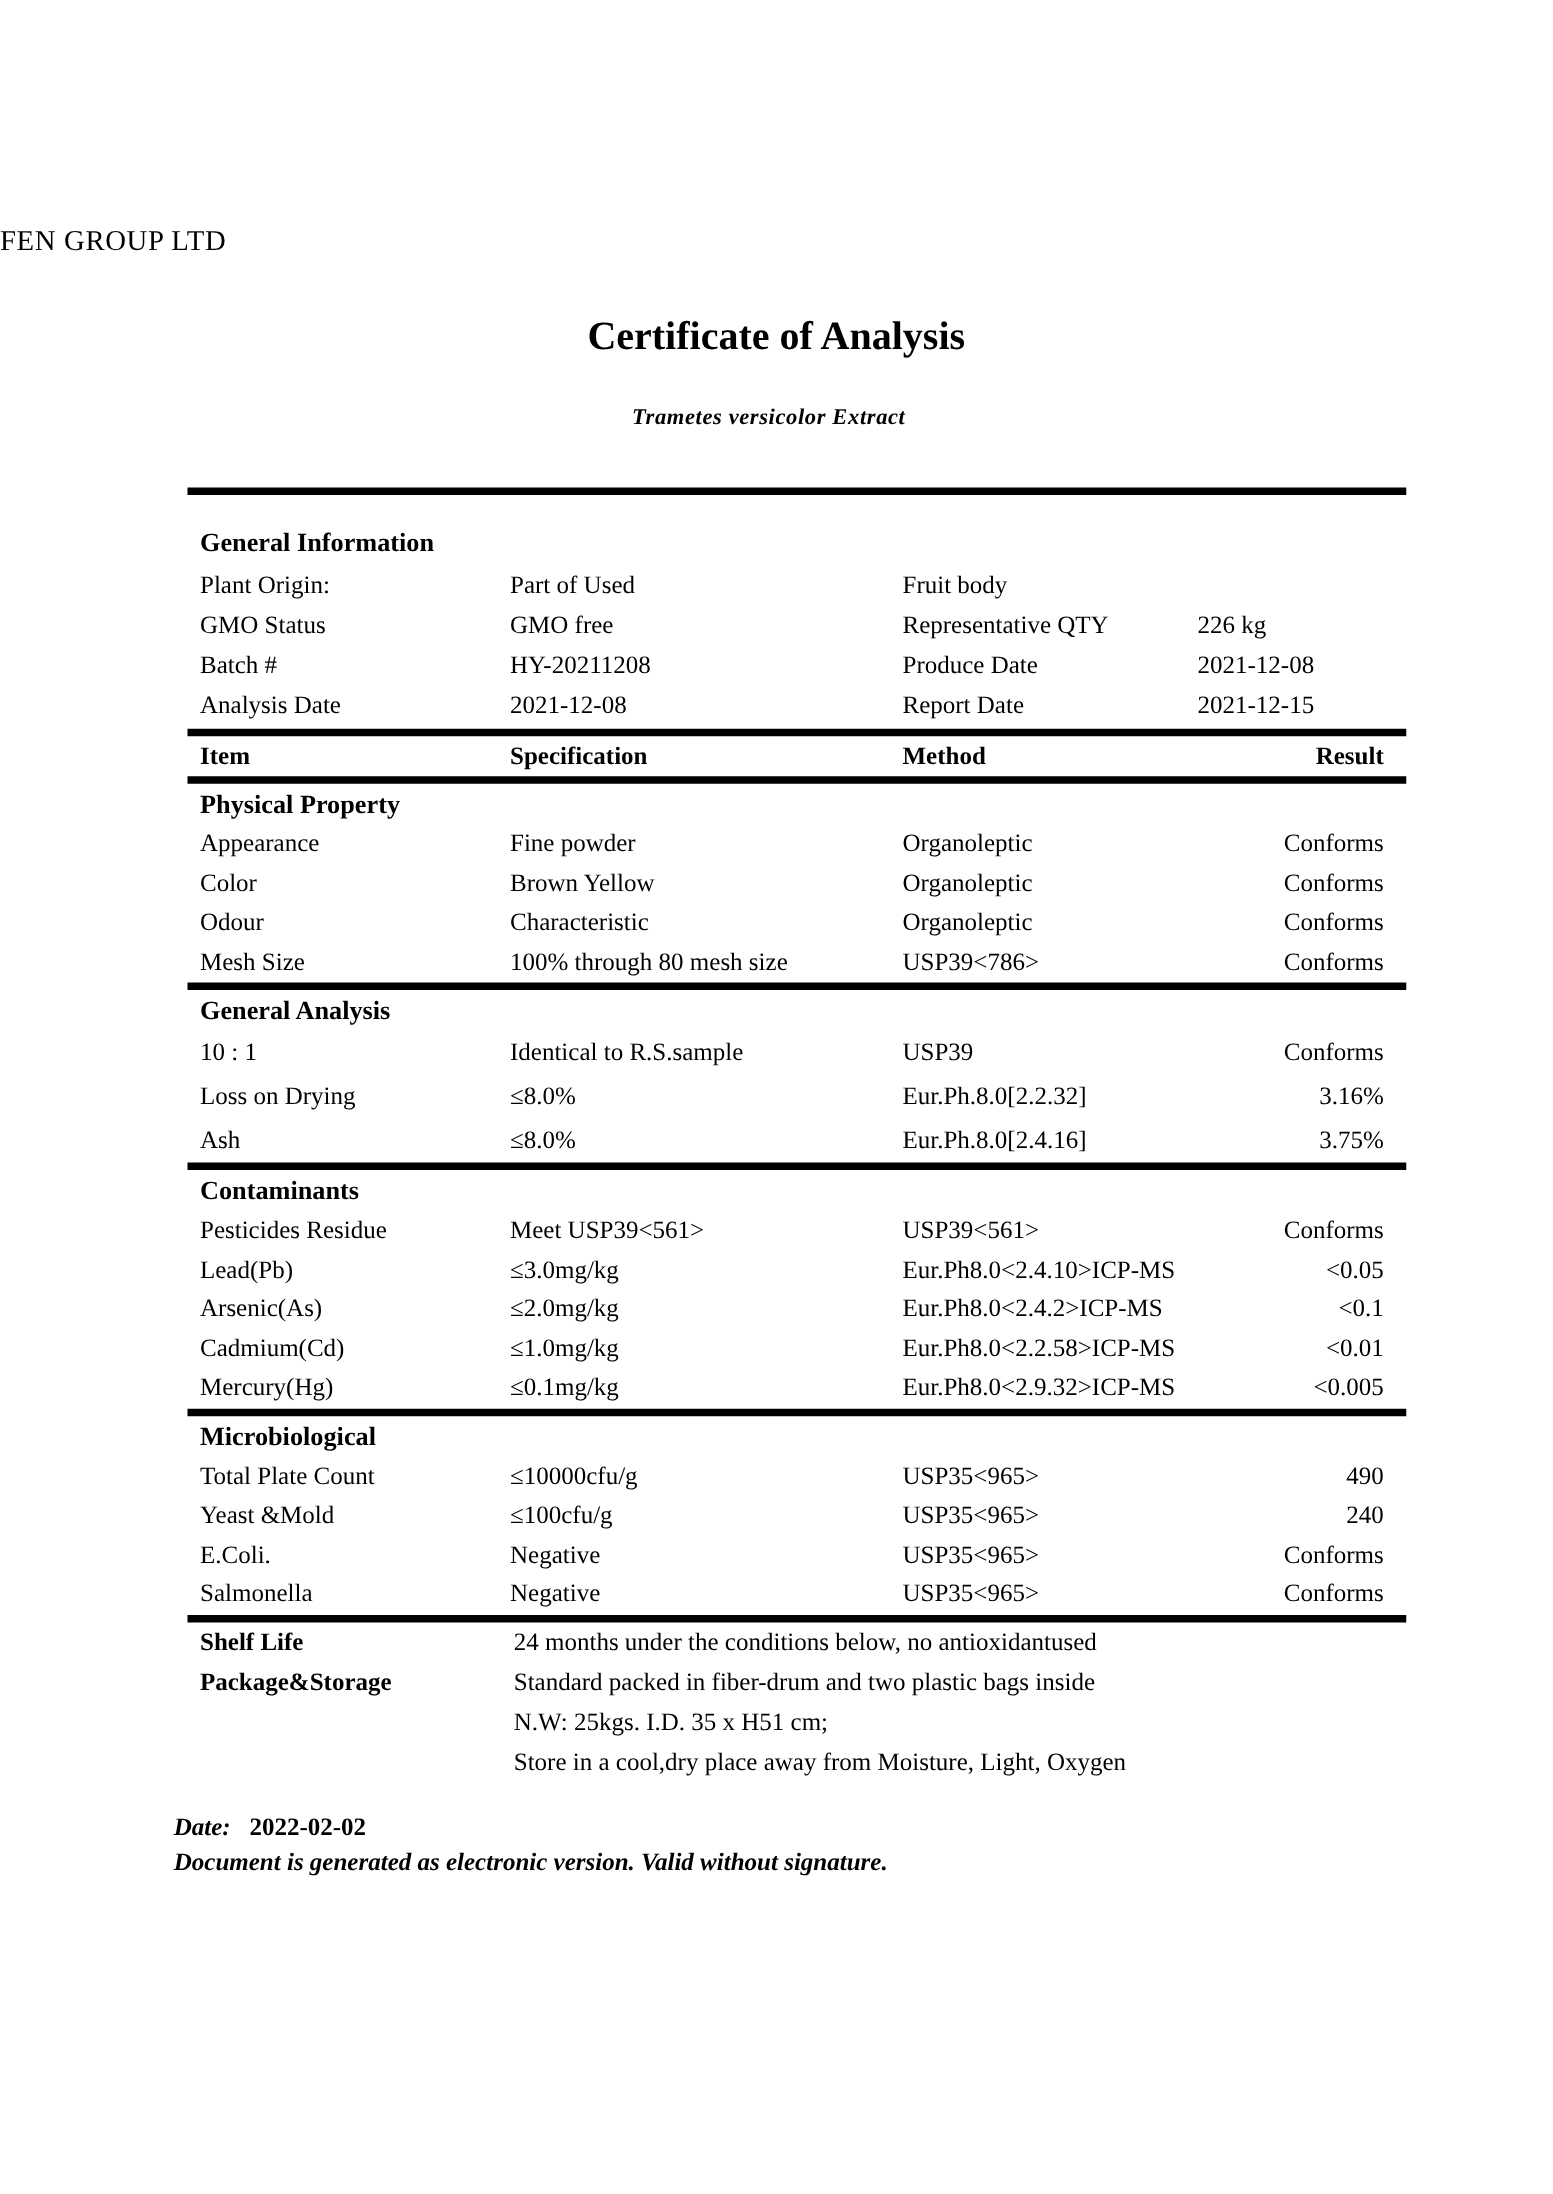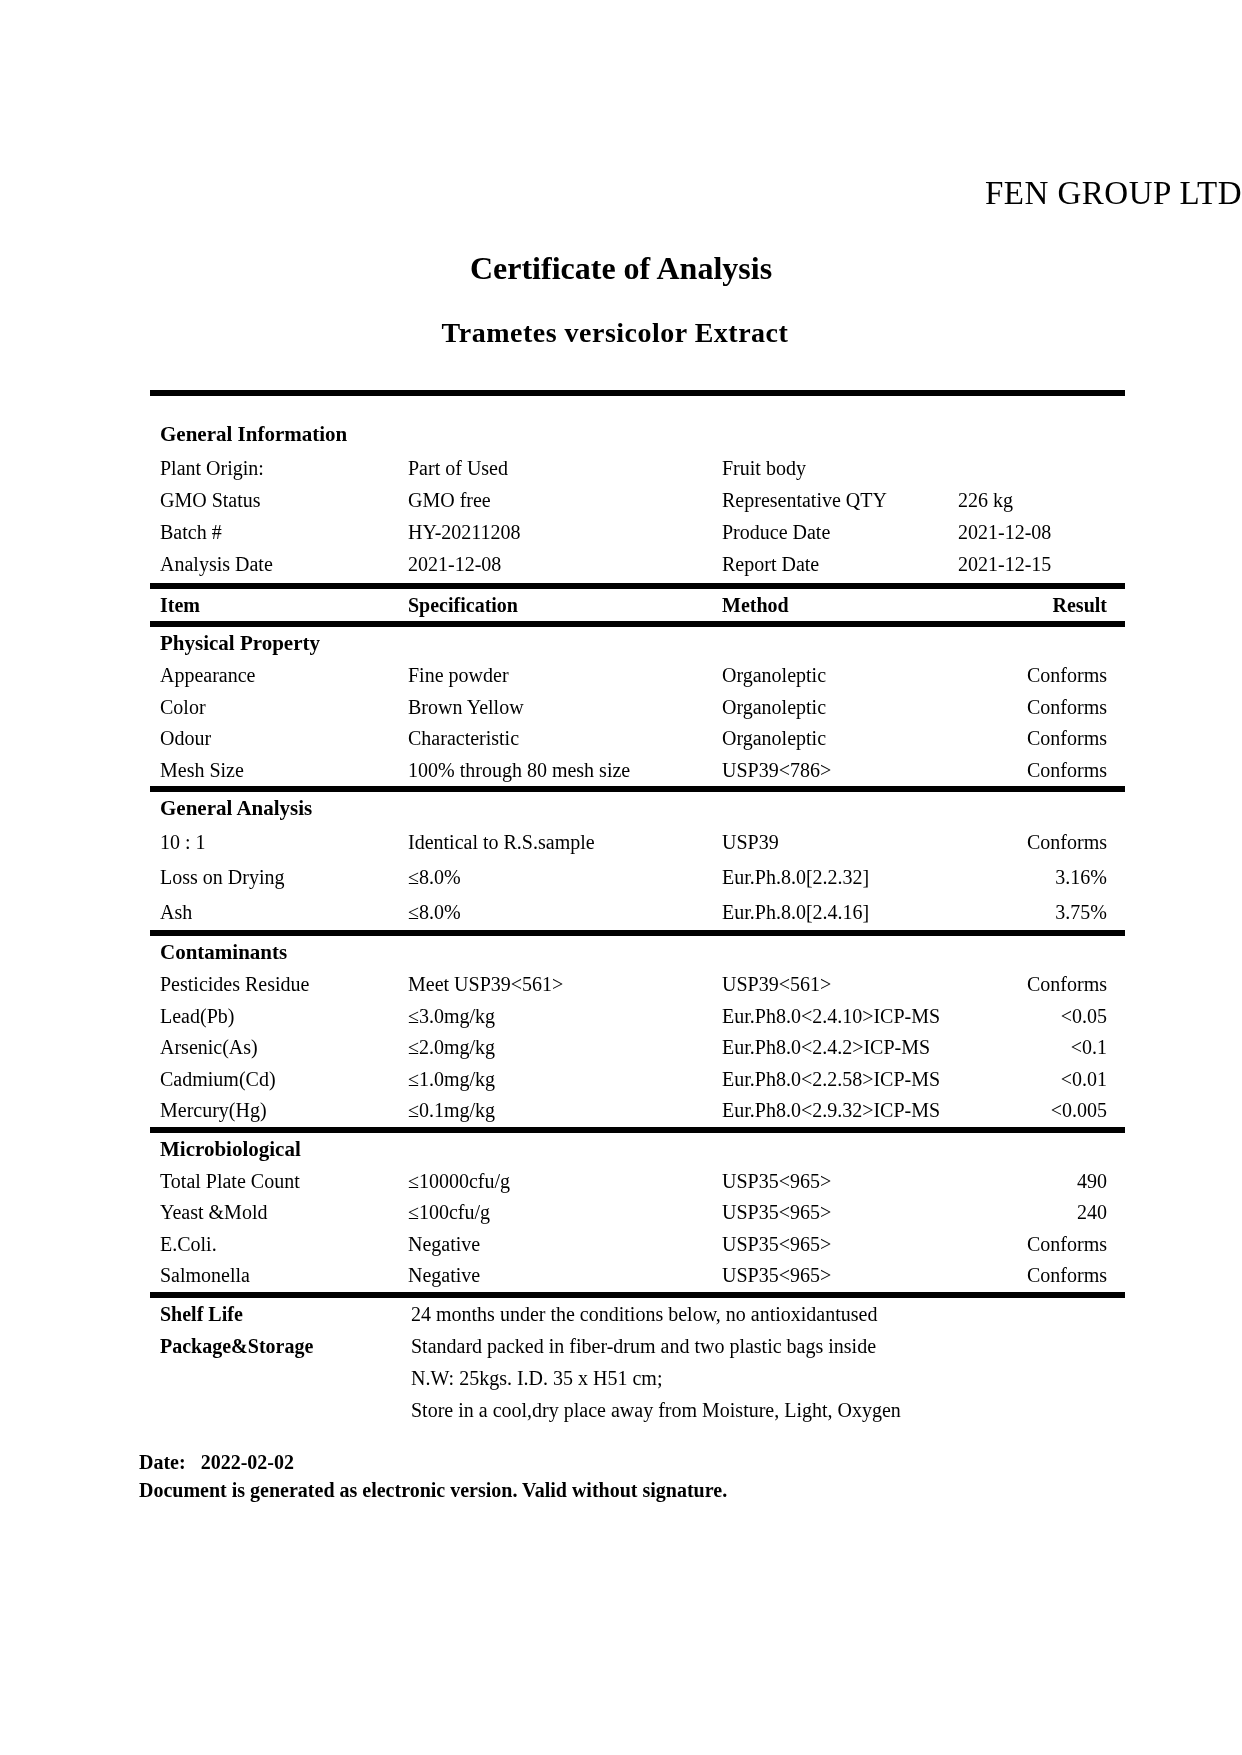--- a/index.html
+++ b/index.html
@@ -7,31 +7,32 @@
     position: relative;
     width: 1242px;
     height: 1755px;
     background: #ffffff;
     color: #000000;
     font-family: "Liberation Serif", "DejaVu Serif", serif;
     overflow: hidden;
   }
   .title-company {
     position: absolute; top: 176px; left: 0; right: 0;
-    text-align: right; font-size: 33px; line-height: 34px;
+    text-align: left; font-size: 23px; line-height: 34px;
     letter-spacing: 0.5px; font-weight: normal;
   }
   .title-doc {
     position: absolute; top: 250px; left: 0; right: 0;
     text-align: center; font-size: 32px; line-height: 36px; font-weight: bold;
   }
   .title-product {
     position: absolute; top: 318px; left: 0; right: 12px;
-    text-align: center; font-size: 28px; line-height: 30px; font-weight: bold;
+    text-align: center; font-size: 18px; line-height: 30px; font-weight: bold;
     letter-spacing: 0.5px;
+    font-style: italic;
   }
   .coa-table {
     position: absolute; left: 150px; top: 390px; width: 975px;
     font-size: 20px;
   }
   .rule { height: 6px; background: #000000; }
   .rule.pre-header { margin-top: 3px; }
   .sec-title {
     height: 33px; line-height: 33px; font-weight: bold;
     font-size: 21px; padding-left: 10px;
@@ -54,21 +55,21 @@
     height: 32px; line-height: 32px;
     white-space: nowrap;
   }
   .storage-row > .s-label { font-weight: bold; padding-left: 10px; }
   .storage-row > .s-text { padding-left: 3px; }
   .footer {
     position: absolute; left: 139px; top: 1448px;
     font-size: 20px;
   }
   .footer .f-line { height: 28px; line-height: 28px; white-space: nowrap; }
-  .bold { font-weight: bold; }
+  .bold { font-weight: bold; font-style: italic; }
   .footer .f-date-value { margin-left: 15px; font-weight: bold; }
 </style>
 </head>
 <body>
 
 <div class="page">
 
   <div class="title-company">FEN GROUP LTD</div>
   <div class="title-doc">Certificate of Analysis</div>
   <div class="title-product">Trametes versicolor Extract</div>

